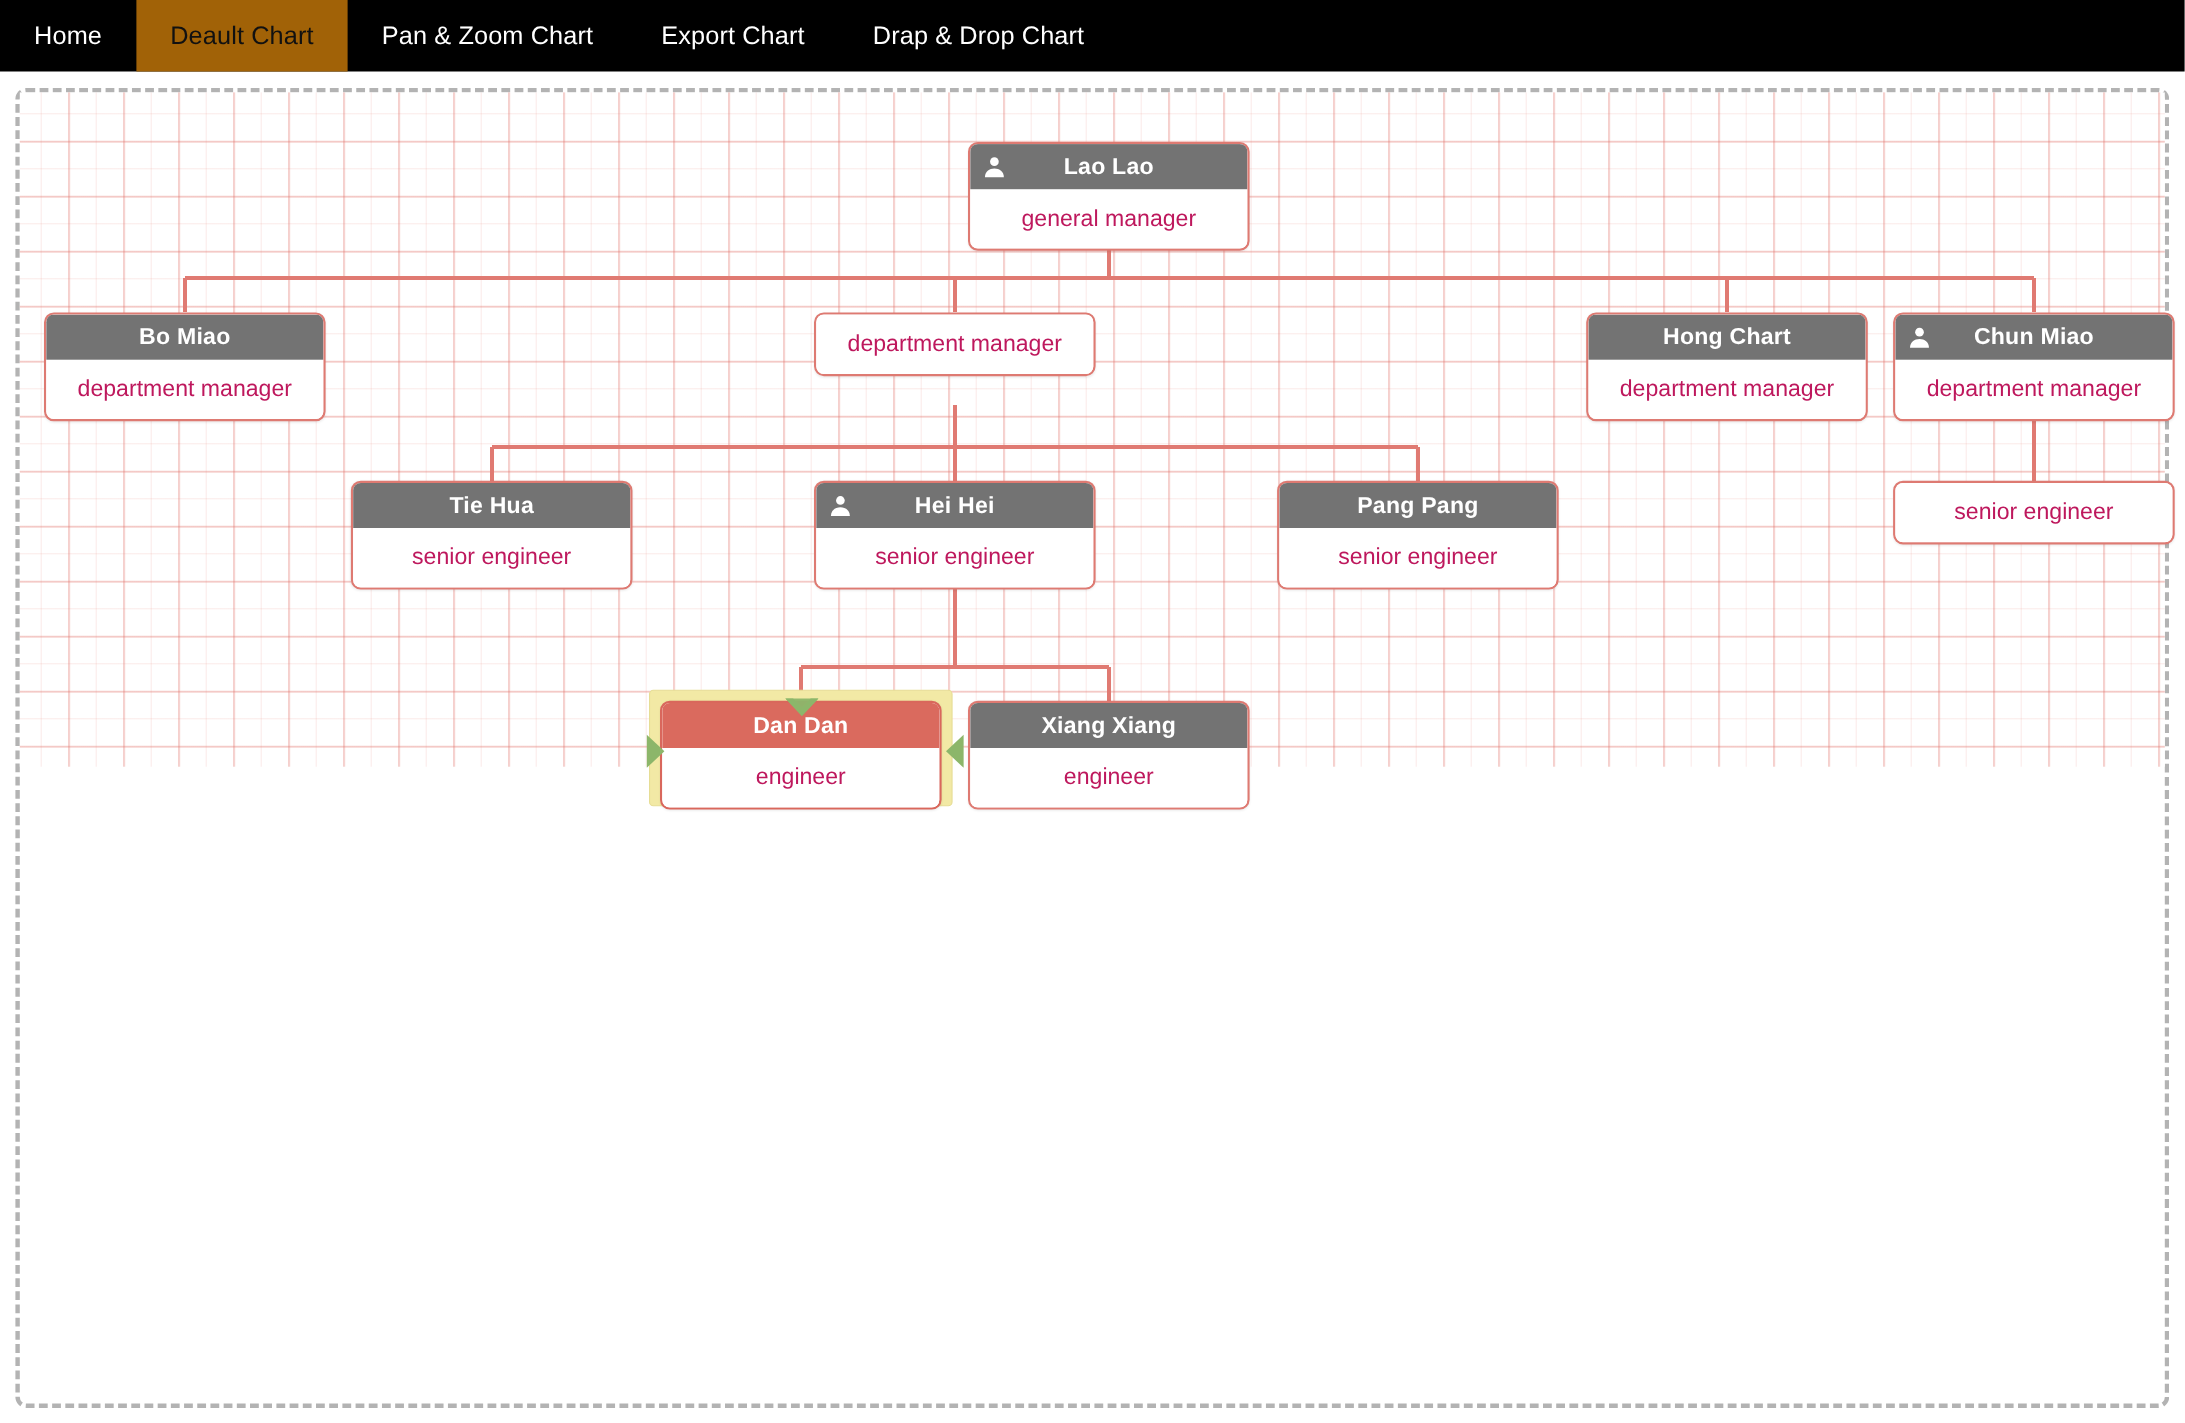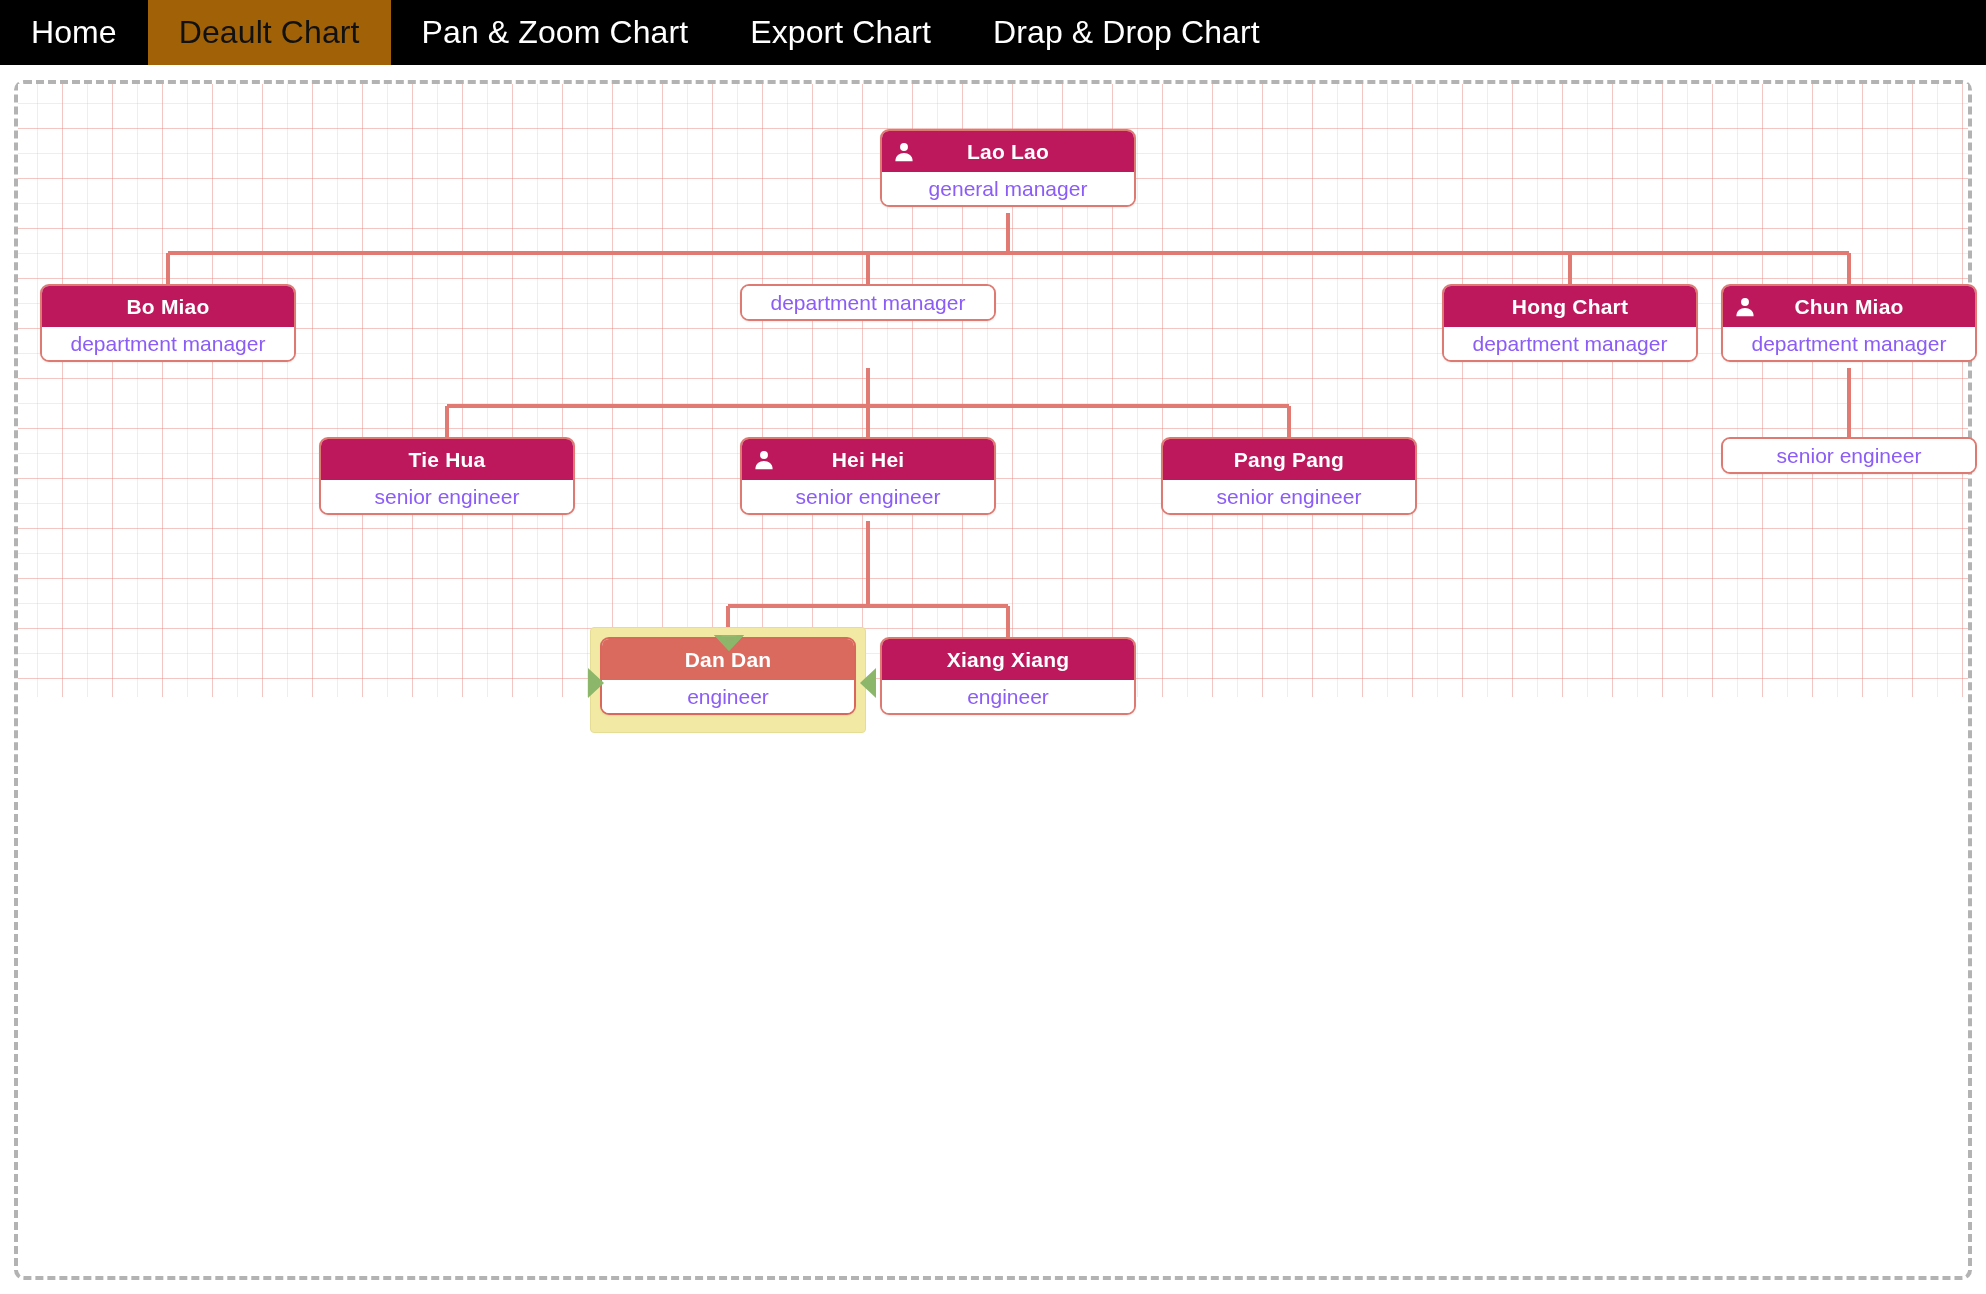--- a/index.html
+++ b/index.html
@@ -20,21 +20,21 @@
     background: #000000;
     display: flex;
     align-items: stretch;
   }
   .nav-tab {
     display: flex;
     align-items: center;
     justify-content: center;
     padding: 0 31px;
     color: #ffffff;
-    font-size: 32px;
+    font-size: 23px;
     font-weight: 400;
     letter-spacing: 0.1px;
     height: 65px;
     cursor: pointer;
     white-space: nowrap;
   }
   .nav-tab.active {
     background: #a16207;
     color: #111111;
   }
@@ -82,47 +82,47 @@
     border-radius: 9px;
     overflow: hidden;
     border: 2px solid #de7a72;
     background: #ffffff;
     box-shadow: 0 1px 2px rgba(0,0,0,0.07);
     cursor: pointer;
   }
   .node .node-head {
     position: relative;
     height: 41px;
-    background: #be185d;
+    background: #737373;
     display: flex;
     align-items: center;
     justify-content: center;
   }
   .node .node-title {
     color: #ffffff;
     font-size: 21px;
     font-weight: bold;
     letter-spacing: 0.2px;
   }
   .node .person-icon {
     position: absolute;
     left: 11px;
     top: 50%;
     transform: translateY(-50%);
     width: 22px;
     height: 24px;
     display: block;
   }
   .node .node-body {
-    height: 33px;
+    height: 54px;
     background: #ffffff;
     display: flex;
     align-items: center;
     justify-content: center;
-    color: #8b5cf6;
+    color: #be185d;
     font-size: 21px;
   }
 
   
   .node.selected { border-color: #d9675c; }
   .node.selected .node-head { background: #da6a5e; }
   .select-box {
     position: absolute;
     background: #f2e9a5;
     border: 1px solid #e6dd95;

